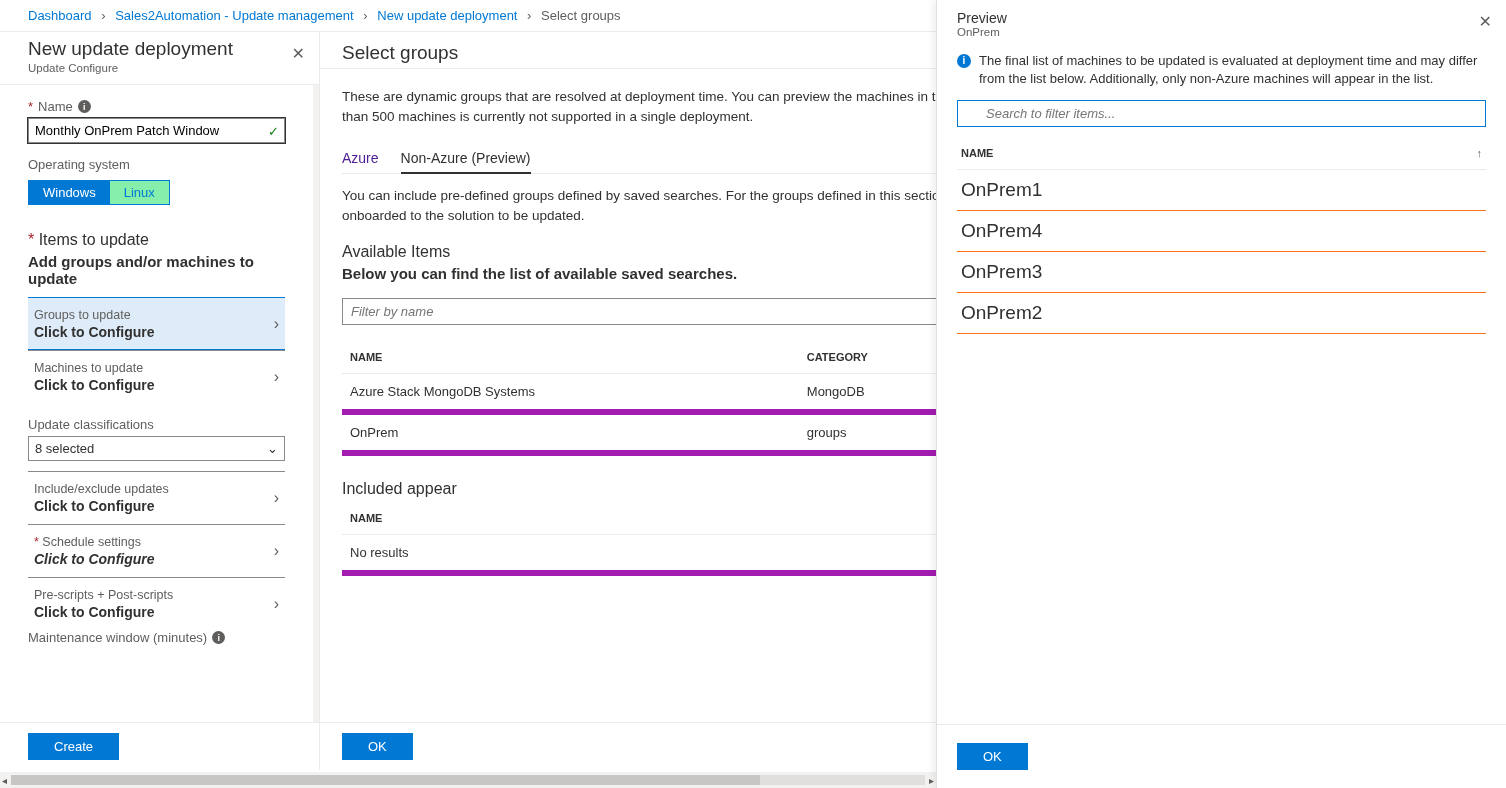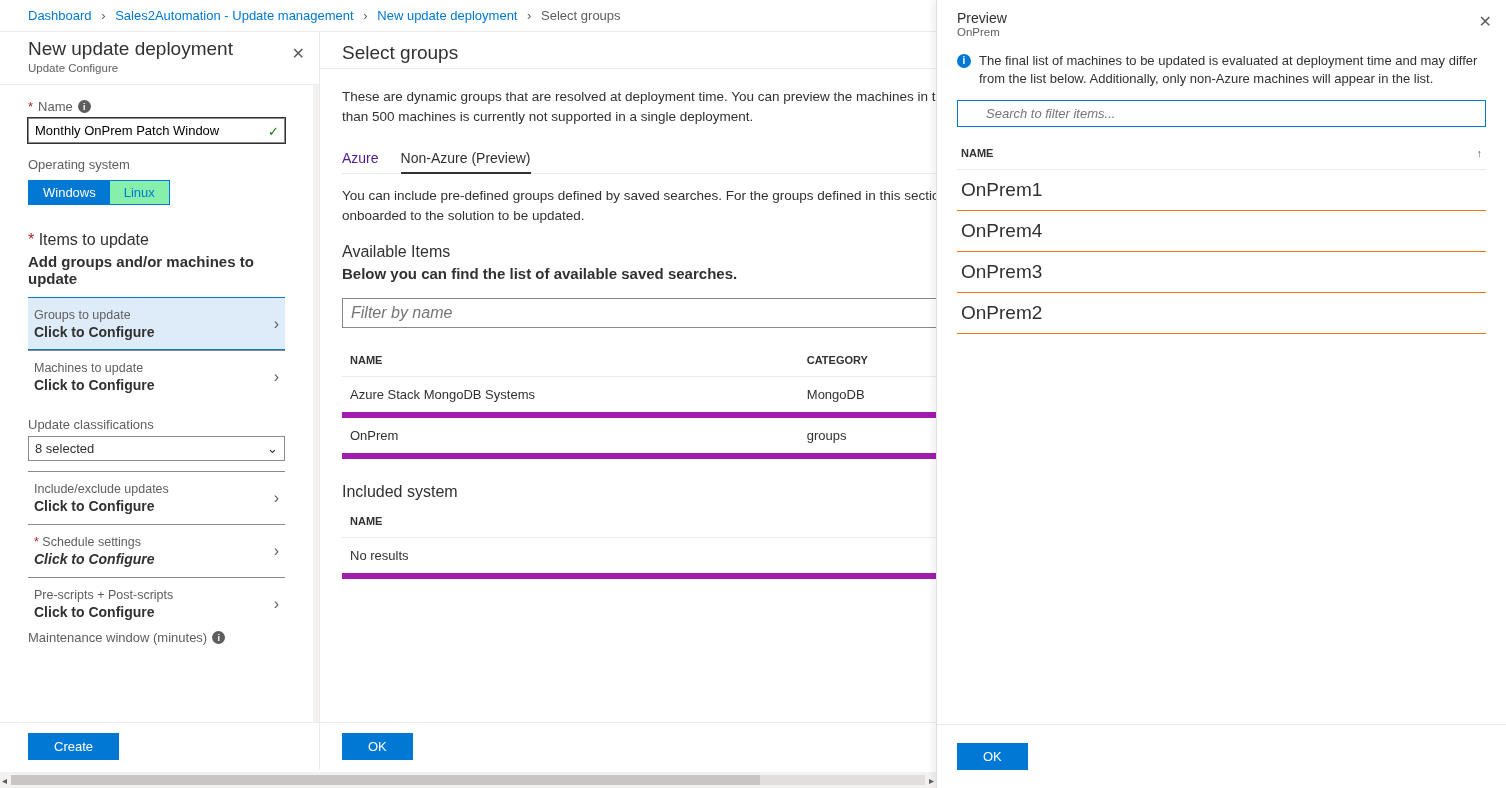--- a/index.html
+++ b/index.html
@@ -155,21 +155,21 @@
   .mid-header h1 { font-size:19px; font-weight:400; }
   .mid-body { flex:1; overflow-y:auto; padding: 18px 22px 10px 22px; }
   .mid-desc { font-size: 13.5px; color: #323130; margin-bottom: 18px; line-height:1.45;}
   .tabs { display:flex; border-bottom:1px solid #edebe9; margin-bottom:12px;}
   .tab { padding: 6px 0; margin-right: 22px; font-size:14px; cursor:pointer; color:#4c1d95;}
   .tab.active { color:#323130; border-bottom: 2px solid #323130; margin-bottom:-1px;}
   .sub-desc { font-size:13.5px; margin-bottom: 18px; line-height:1.45;}
   .section-h { font-size: 16px; margin-bottom: 4px; }
   .filter-input {
     width: 100%; border:1px solid #8a8886; padding:5px 8px;
-    font-size:16px; font-style: italic; color:#8b5cf6;
+    font-size:13px; font-style: italic; color:#8b5cf6;
     margin-top:6px; margin-bottom: 16px;
   }
   table.data { width:100%; border-collapse: collapse; font-size:13px; margin-bottom:24px;}
   table.data th {
     text-align:left; font-size:11px; font-weight:600; color:#323130;
     padding: 10px 8px; border-bottom:1px solid #edebe9;
     text-transform: uppercase;
   }
   table.data td { padding: 10px 8px; border-bottom: 6px solid #a21caf; }
   .no-results { padding: 10px 8px; color:#323130;}
@@ -347,21 +347,21 @@
             <td>AzureStackMongoDBSystems</td>
           </tr>
           <tr>
             <td>OnPrem</td>
             <td>groups</td>
             <td>OnPrem</td>
           </tr>
         </tbody>
       </table>
 
-      <div class="section-h">Included system</div>
+      <div class="section-h">Included appear</div>
       <table class="data">
         <thead>
             <tr>
           <th style="width:55%;">NAME</th>
           <th>TYPE</th>
         </tr>
           </thead>
         <tbody>
           <tr>
               <td colspan="2" class="no-results">No results</td>

